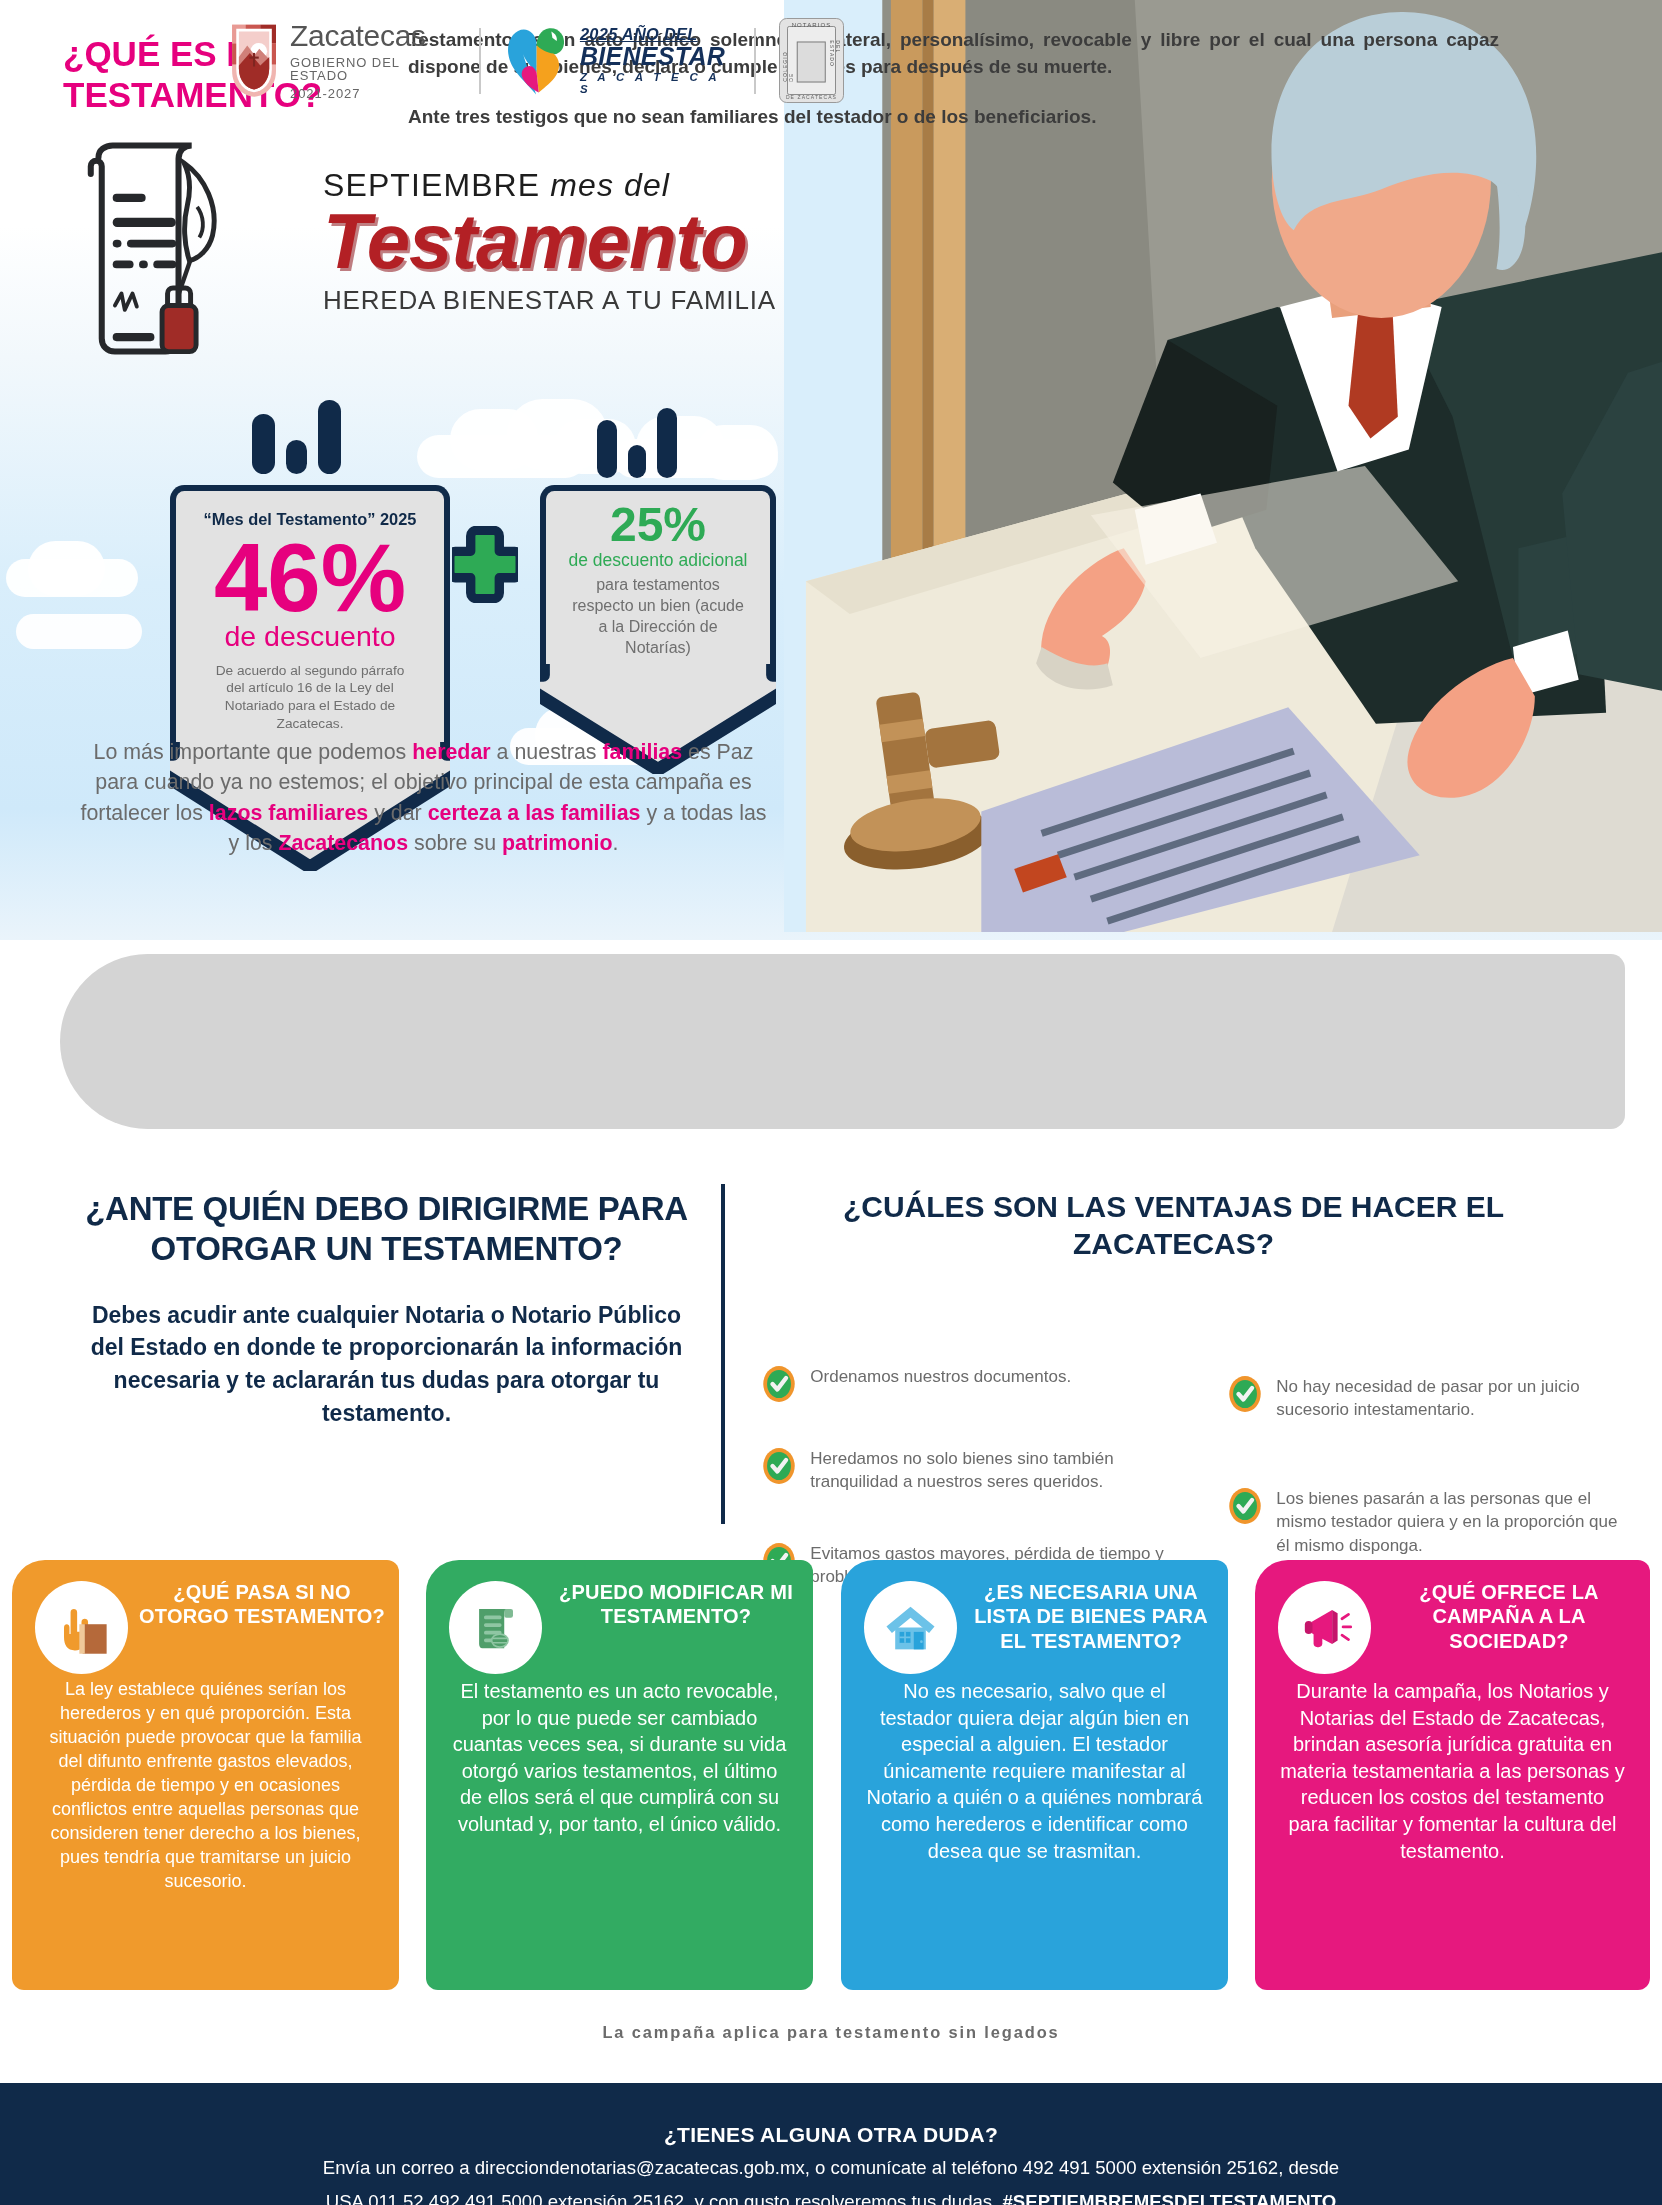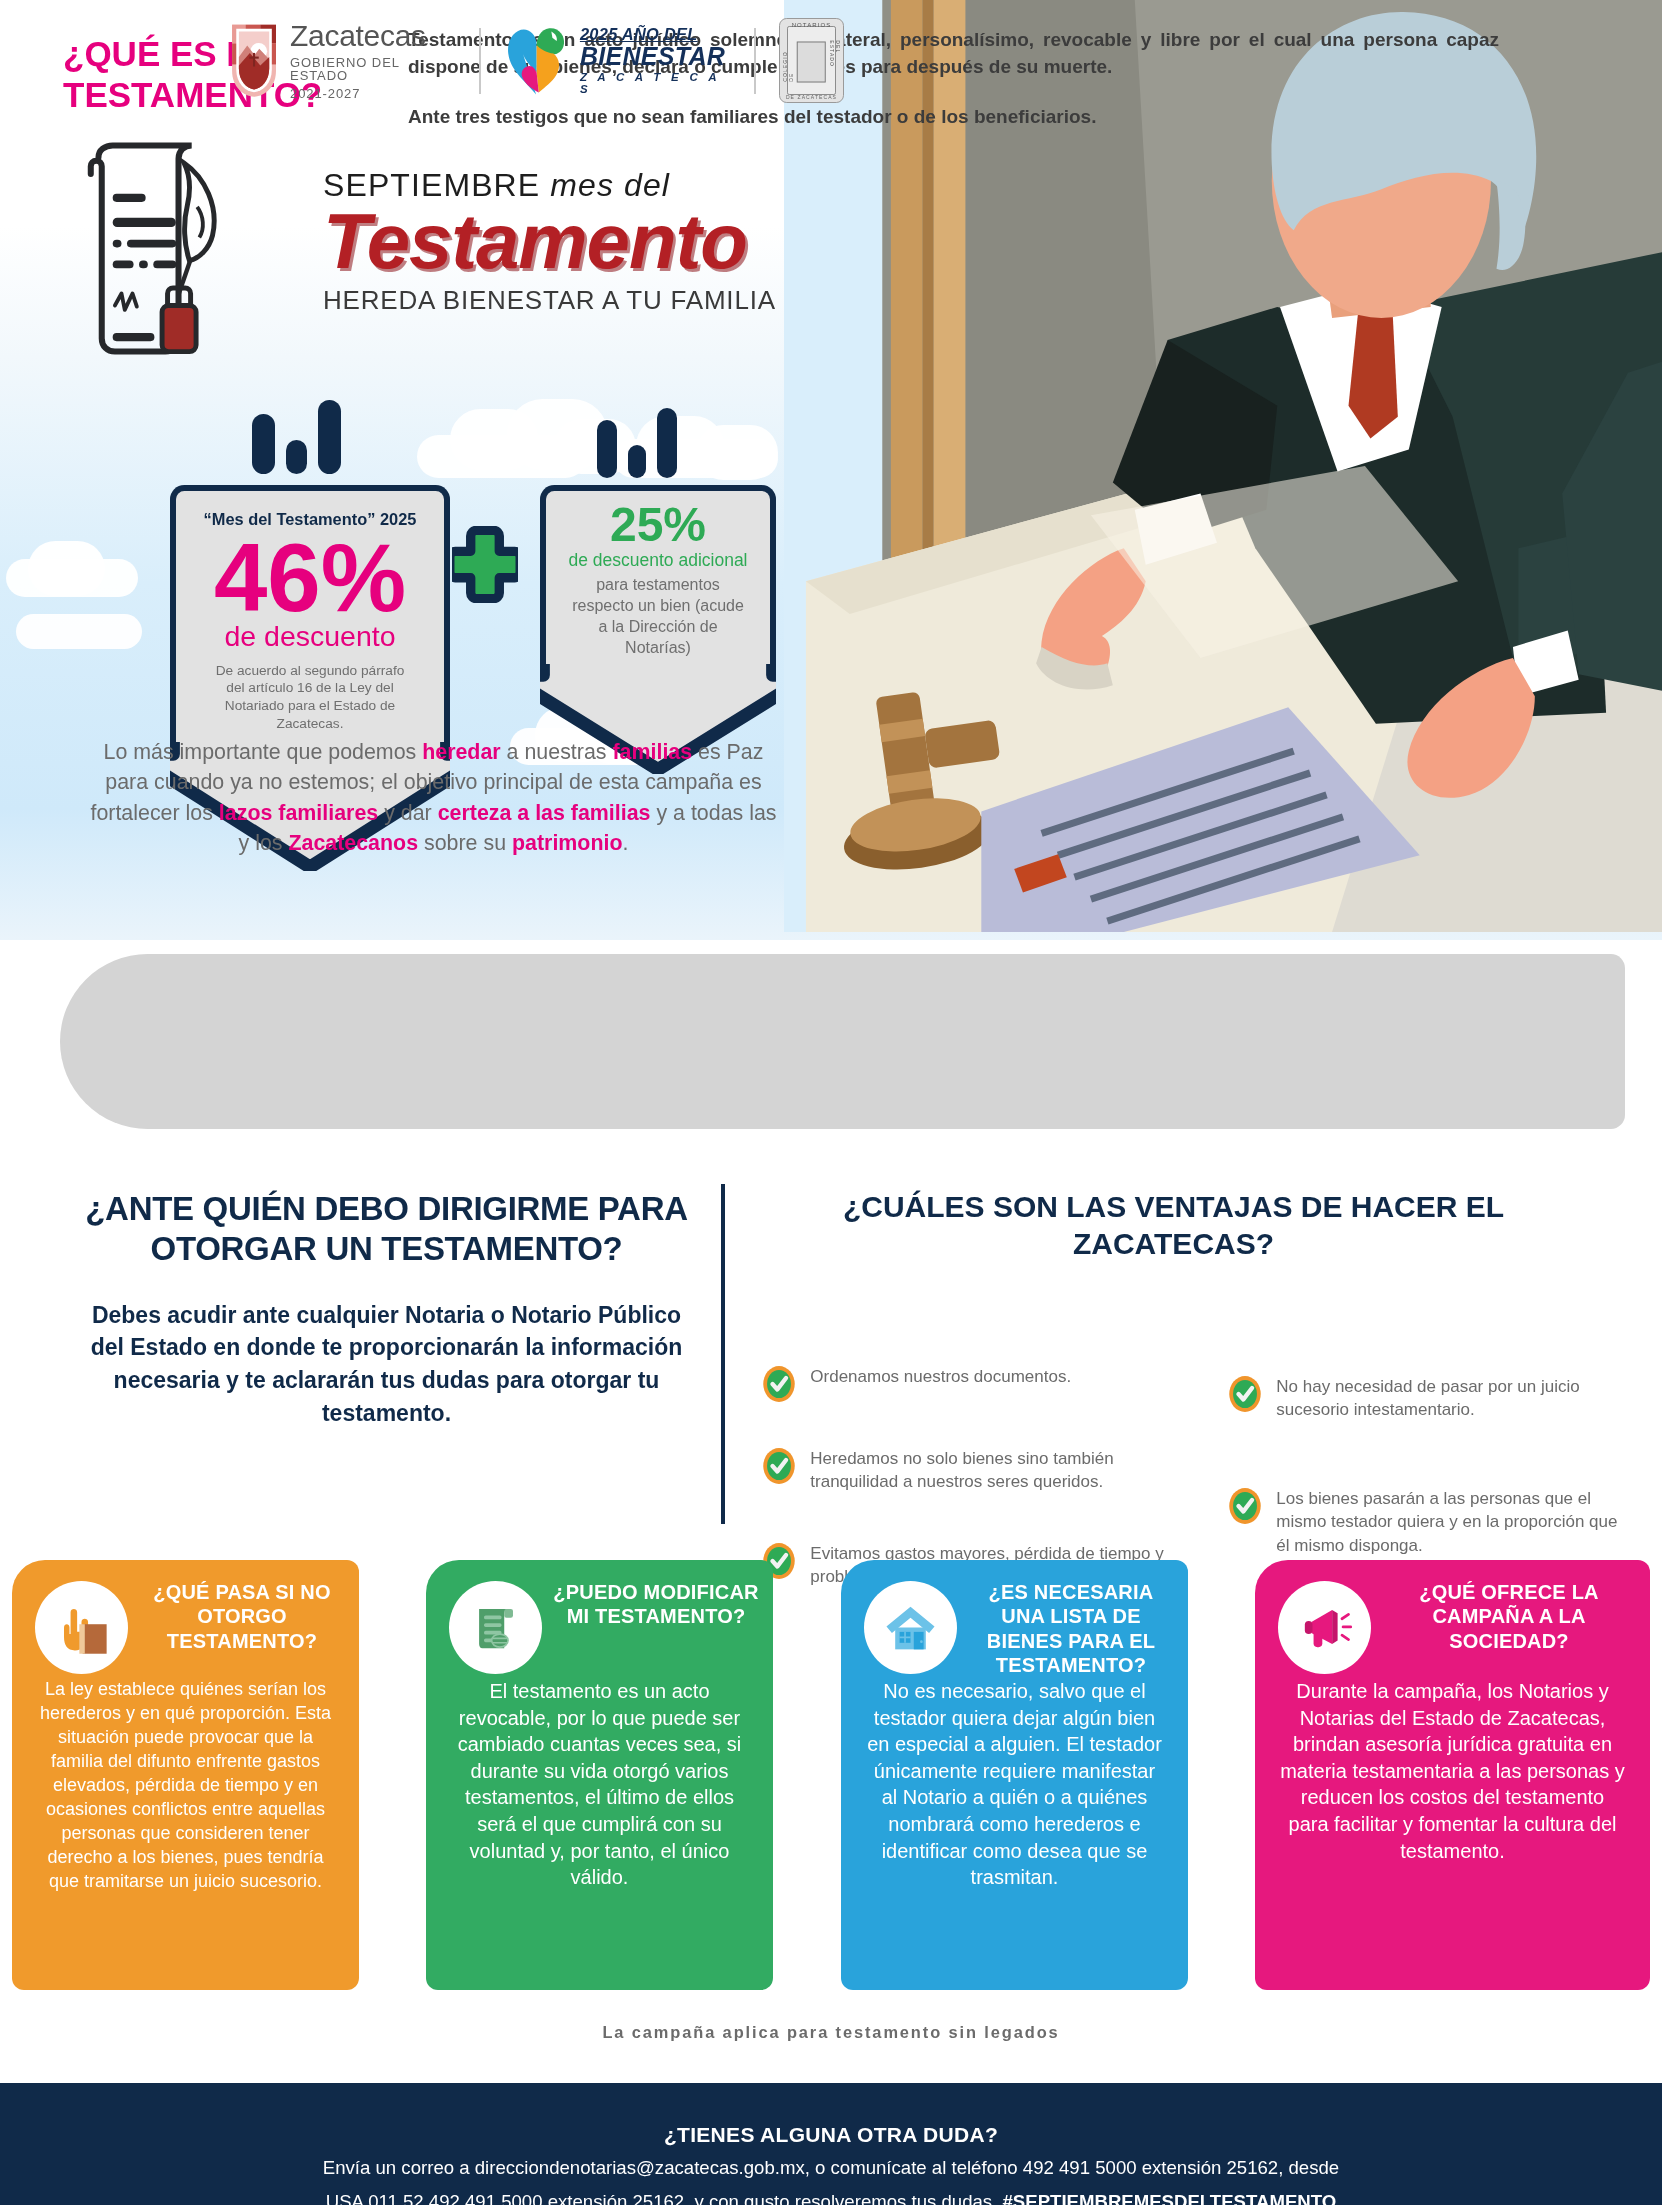--- a/index.html
+++ b/index.html
@@ -65,21 +65,21 @@
   .arrowbox .tip{ position:relative; }
   .arrowbox .tip svg{ display:block; }
   .badge-title{ font-size:16.4px; font-weight:bold; color:#102a49; text-align:center; }
   .badge-big{ font-weight:bold; line-height:.95; text-align:center; }
   .badge-lbl{ text-align:center; }
   .badge-note{ text-align:center; color:#6f6f6f; line-height:1.3; }
 
   .plus{ position:absolute; z-index:7; }
 
   
-  .hero-par{ position:absolute; left:87px; top:737px; width:693px; text-align:center; font-size:21.4px;
+  .hero-par{ position:absolute; left:77px; top:737px; width:693px; text-align:center; font-size:21.4px;
              line-height:1.42; color:#6b6b6b; z-index:6; }
   .hero-par b{ color:#e6007e; font-weight:bold; }
 
   
   .notary{ position:absolute; left:784px; top:0; width:878px; height:932px; overflow:hidden; }
 
   
   .ques{ position:absolute; left:60px; top:954px; width:1565px; height:175px;
          background:#d4d4d4; border-radius:88px 14.3px 14.3px 88px; z-index:4; }
   .ques-title{ position:absolute; left:63px; top:33px; width:323px; font-size:35px; font-weight:bold;
@@ -97,21 +97,21 @@
   .rcol{ position:absolute; left:765px; top:16.4px; width:855px; }
   .rcol h2{ font-size:30px; font-weight:bold; color:#102a49; line-height:1.22; text-align:center; padding-right:38px;}
   .advgrid{ position:absolute; left:762px; top:1365px; width:877px; }
   .adv{ position:absolute; display:flex; gap:14.3px; align-items:flex-start; }
   .tick{ flex:0 0 auto; width:34px; height:38px; position:relative; }
   .tick svg{ width:100%; height:100%; display:block; }
   .adv .txt{ font-size:17px; line-height:1.38; color:#6b6b6b; }
 
   
   .cards{ position:absolute; left:0; top:1560px; width:1662px; height:433px; }
-  .card{ position:absolute; top:0; width:347px; height:430px; border-radius:33px 12px 12px 12px; overflow:hidden; }
+  .card{ position:absolute; top:0; width:387px; height:430px; border-radius:33px 12px 12px 12px; overflow:hidden; }
   .card .head{ position:relative; height:118px; }
   .card .circ{ position:absolute; left:23px; top:21px; width:93px; height:93px; border-radius:50%; background:#fff;
                display:flex; align-items:center; justify-content:center; }
   .card .circ svg{ width:59px; height:59px; display:block; }
   .card h3{ position:absolute; left:126px; right:13px; top:20px; font-size:20px; font-weight:bold; color:#fff;
             line-height:1.22; text-align:center; letter-spacing:0.2px; }
   .card .body{ padding:0 25px; font-size:20px; color:#fff; line-height:1.33; text-align:center; }
 
   
   .legend{ position:absolute; left:0; top:2023px; width:1662px; text-align:center; font-size:16.4px;

